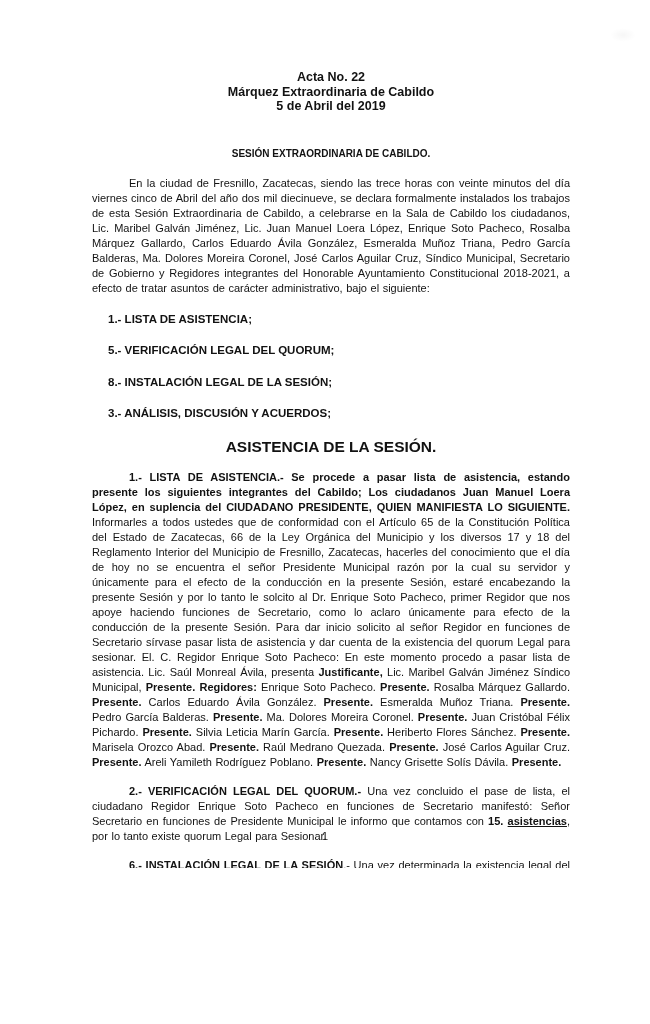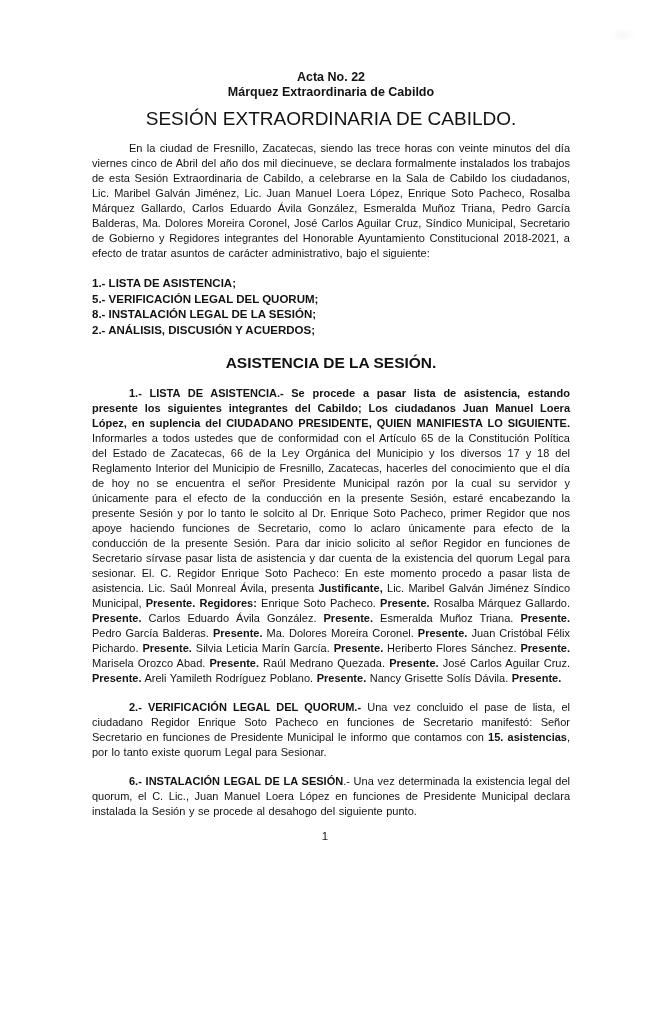--- a/index.html
+++ b/index.html
@@ -24,49 +24,49 @@
   }
   .doc-header {
     text-align: center;
     font-weight: bold;
     font-size: 12.5px;
     line-height: 14.5px;
   }
   .doc-header .hline { margin: 0; }
   .doc-title {
     text-align: center;
-    font-weight: normal;
-    font-size: 19px;
+    font-weight: bold;
+    font-size: 10px;
     line-height: 16px;
-    margin-top: 12px;
+    margin-top: 32px;
   }
   .section-heading {
     text-align: center;
     font-weight: bold;
     font-size: 15.5px;
     line-height: 18px;
     margin-top: 16px;
   }
   .para {
     margin: 14px 0 0 0;
     text-align: justify;
     text-indent: 37px;
     font-size: 11px;
     line-height: 15px;
     word-spacing: 0.5px;
   }
   .para .b { font-weight: bold; }
-  .para .u { }
+  .para .u { text-decoration: underline; }
   .agenda-list {
     margin-top: 15px;
     font-weight: bold;
     font-size: 11.5px;
     line-height: 15.6px;
   }
-  .agenda-item { margin: 0; }
+  .agenda-item { margin: 16px; }
   .page-number {
     position: absolute;
     left: 0;
     right: 0;
     bottom: 26px;
     text-align: center;
     font-size: 11.5px;
     color: #161616;
   }
   
@@ -84,31 +84,32 @@
 <body>
 
 <div class="page">
   <div class="scan-smudge"></div>
 
   <div class="content">
 
     <div class="doc-header">
       <div class="hline">Acta No. 22</div>
       <div class="hline">Márquez Extraordinaria de Cabildo</div>
+      <div class="hline">5 de Abril del 2019</div>
     </div>
 
     <div class="doc-title">SESIÓN EXTRAORDINARIA DE CABILDO.</div>
 
     <div id="doc-blocks">
         <p class="para"><span>En la ciudad de Fresnillo, Zacatecas, siendo las trece horas con veinte minutos del día viernes cinco de Abril del año dos mil diecinueve, se declara formalmente instalados los trabajos de esta Sesión Extraordinaria de Cabildo, a celebrarse en la Sala de Cabildo los ciudadanos, Lic. Maribel Galván Jiménez, Lic. Juan Manuel Loera López, Enrique Soto Pacheco, Rosalba Márquez Gallardo, Carlos Eduardo Ávila González, Esmeralda Muñoz Triana, Pedro García Balderas, Ma. Dolores Moreira Coronel, José Carlos Aguilar Cruz, Síndico Municipal, Secretario de Gobierno y Regidores integrantes del Honorable Ayuntamiento Constitucional 2018-2021, a efecto de tratar asuntos de carácter administrativo,  bajo el siguiente:</span></p>
         <div class="agenda-list">
           <div class="agenda-item">1.- LISTA DE ASISTENCIA;</div>
           <div class="agenda-item">5.- VERIFICACIÓN LEGAL DEL QUORUM;</div>
           <div class="agenda-item">8.- INSTALACIÓN LEGAL DE LA SESIÓN;</div>
-          <div class="agenda-item">2.- ANÁLISIS, DISCUSIÓN Y ACUERDOS;</div>
+          <div class="agenda-item">3.- ANÁLISIS, DISCUSIÓN Y ACUERDOS;</div>
         </div>
         <div class="section-heading">ASISTENCIA DE LA SESIÓN.</div>
         <p class="para"><span class="b">1.- LISTA DE ASISTENCIA.- Se procede a pasar lista de asistencia, estando presente los siguientes integrantes del Cabildo; Los ciudadanos Juan Manuel Loera López, en suplencia del CIUDADANO PRESIDENTE, QUIEN MANIFIESTA LO SIGUIENTE.</span><span> Informarles a todos ustedes que de conformidad con el Artículo 65 de la Constitución Política del Estado de Zacatecas, 66 de la Ley Orgánica del Municipio y los diversos 17 y 18 del Reglamento Interior del Municipio de Fresnillo, Zacatecas, hacerles del conocimiento que el día de hoy no se encuentra el señor Presidente Municipal razón por la cual su servidor y únicamente para el efecto de la conducción en la presente Sesión, estaré encabezando la presente Sesión y por lo tanto le solcito al Dr. Enrique Soto Pacheco, primer Regidor que nos apoye haciendo funciones de Secretario, como lo aclaro únicamente para efecto de la conducción de la presente Sesión. Para dar inicio solicito al señor Regidor en funciones de Secretario sírvase pasar lista de asistencia y dar cuenta de la existencia del quorum Legal para sesionar. El. C. Regidor Enrique Soto Pacheco: En este momento procedo a pasar lista de asistencia. Lic. Saúl Monreal Ávila, presenta </span><span class="b">Justificante,</span><span> Lic. Maribel Galván Jiménez Síndico Municipal, </span><span class="b">Presente. Regidores:</span><span> Enrique Soto Pacheco. </span><span class="b">Presente.</span><span> Rosalba Márquez Gallardo. </span><span class="b">Presente.</span><span> Carlos Eduardo Ávila González. </span><span class="b">Presente.</span><span> Esmeralda Muñoz Triana. </span><span class="b">Presente.</span><span> Pedro García Balderas. </span><span class="b">Presente.</span><span> Ma. Dolores Moreira Coronel. </span><span class="b">Presente.</span><span> Juan Cristóbal Félix Pichardo. </span><span class="b">Presente.</span><span> Silvia Leticia Marín García. </span><span class="b">Presente.</span><span> Heriberto Flores Sánchez. </span><span class="b">Presente.</span><span> Marisela Orozco Abad. </span><span class="b">Presente.</span><span> Raúl Medrano Quezada. </span><span class="b">Presente.</span><span> José Carlos Aguilar Cruz. </span><span class="b">Presente.</span><span> Areli Yamileth Rodríguez Poblano. </span><span class="b">Presente.</span><span> Nancy Grisette Solís Dávila. </span><span class="b">Presente.</span></p>
         <p class="para"><span class="b">2.- VERIFICACIÓN LEGAL DEL QUORUM.-</span><span> Una vez concluido el pase de lista, el ciudadano Regidor Enrique Soto Pacheco en funciones de Secretario manifestó: Señor Secretario en funciones de Presidente Municipal le informo que contamos con </span><span class="b">15. </span><span class="b u">asistencias</span><span>, por lo tanto existe quorum Legal para Sesionar.</span></p>
         <p class="para"><span class="b">6.- INSTALACIÓN LEGAL DE LA SESIÓN</span><span>.- Una vez determinada la existencia legal del quorum, el C. Lic., Juan Manuel Loera López en funciones de Presidente Municipal declara instalada la Sesión y se procede al desahogo del siguiente punto.</span></p>
       </div>
 
   </div>
 
   <div class="page-number">1</div>

